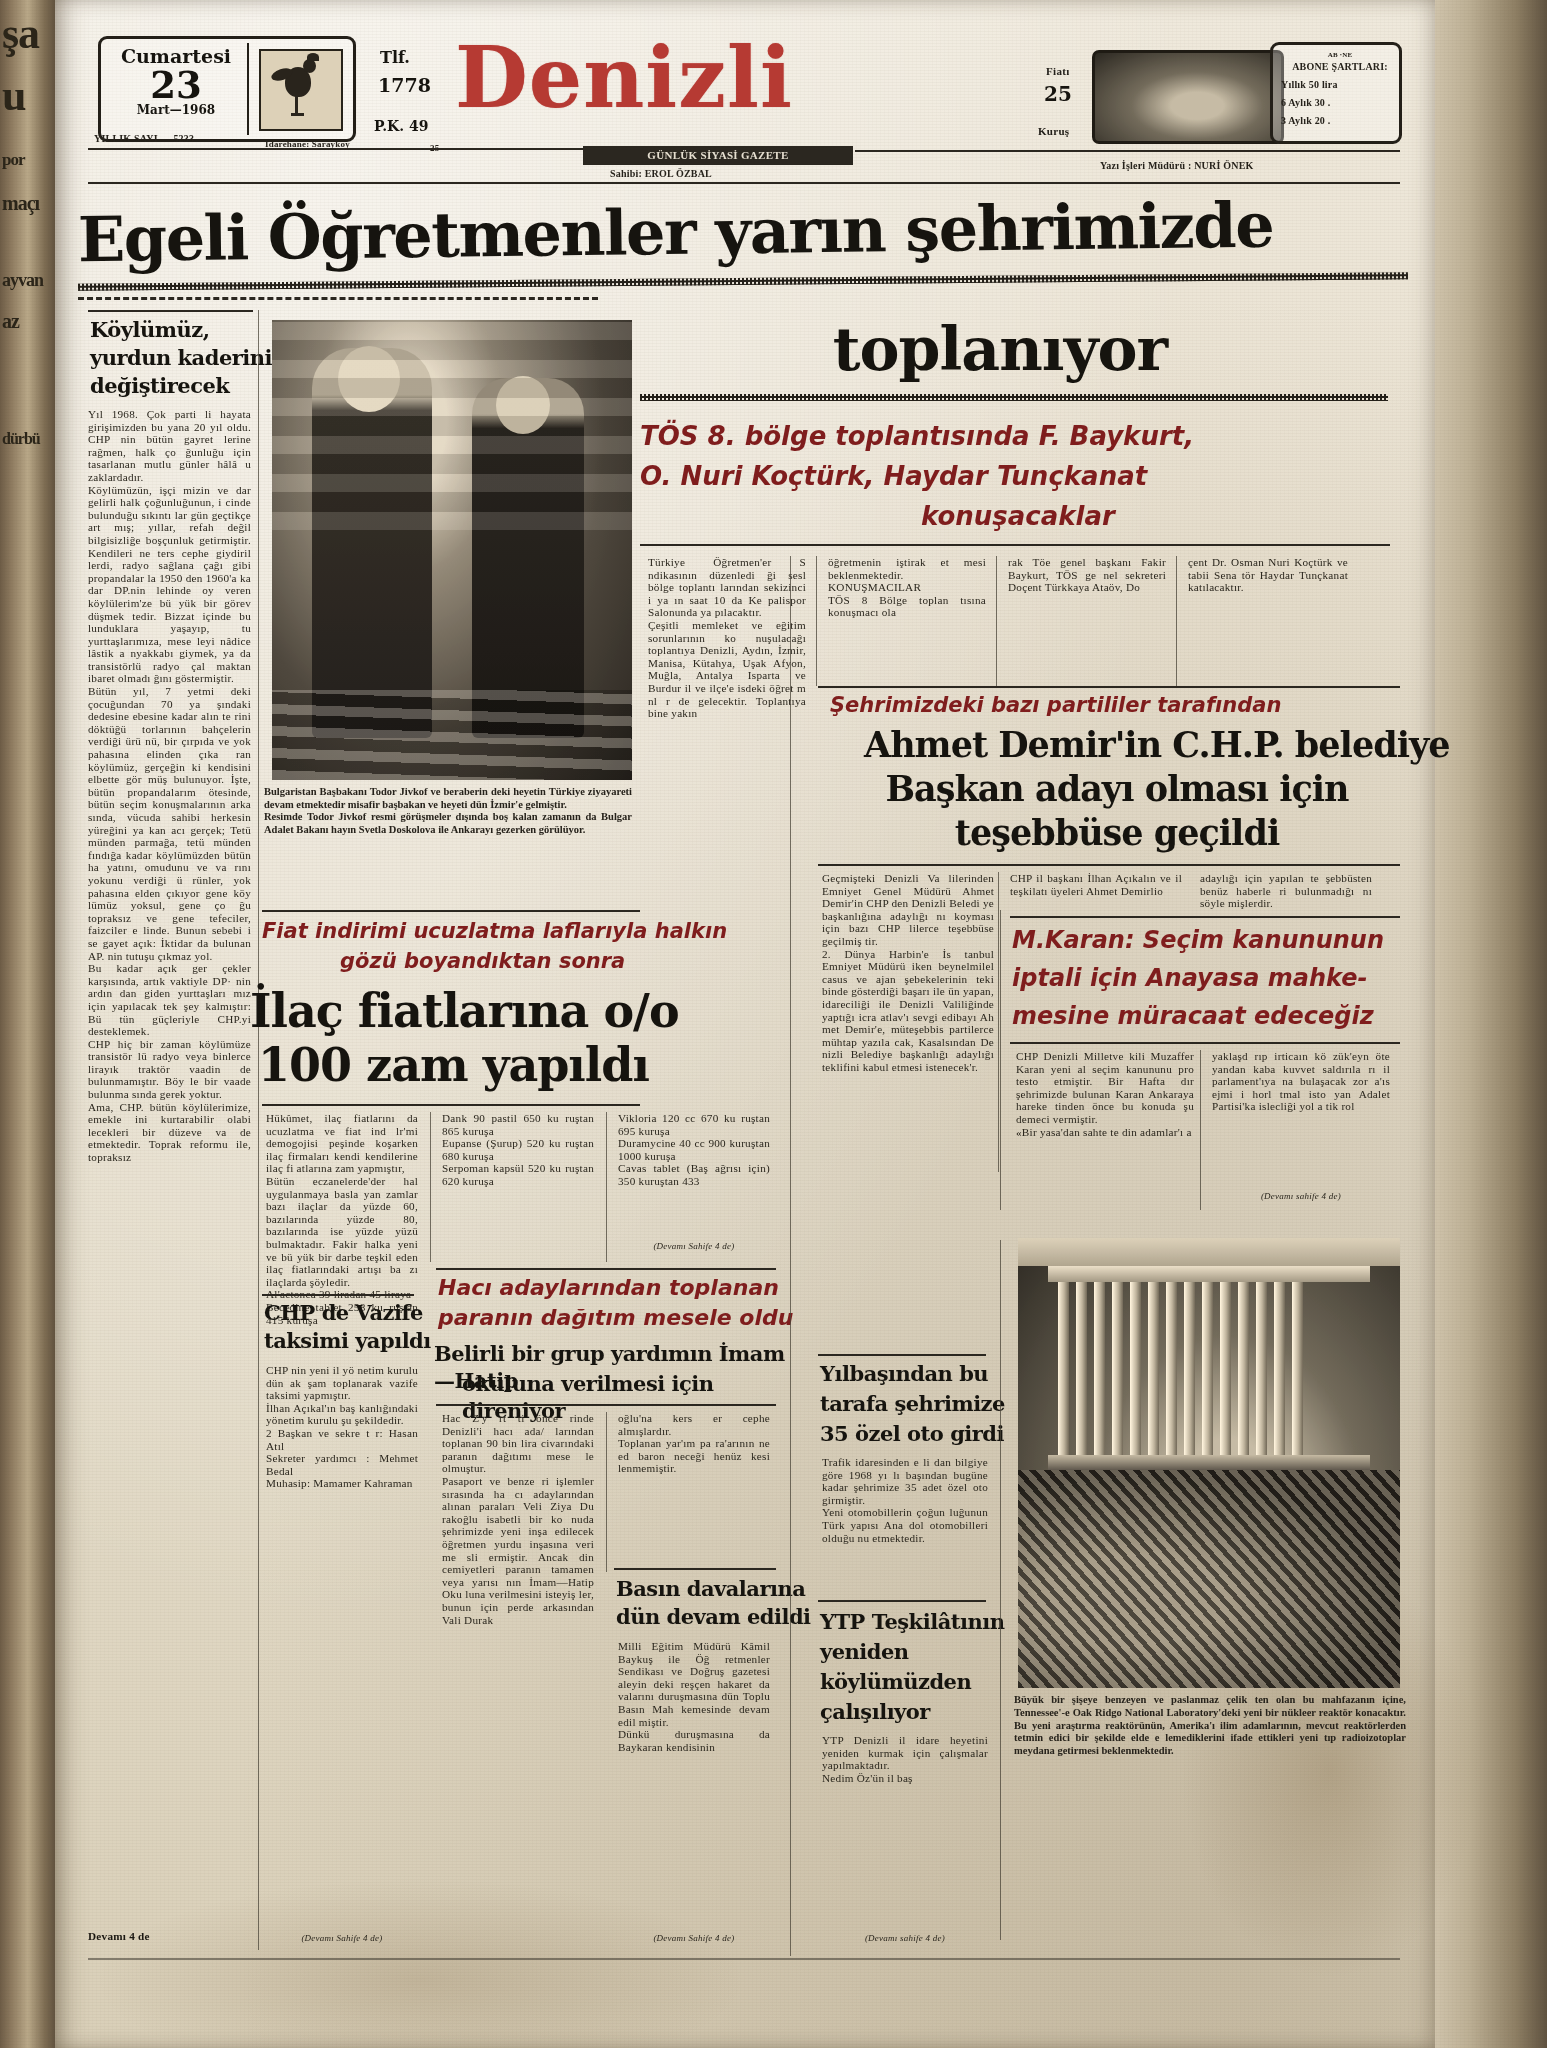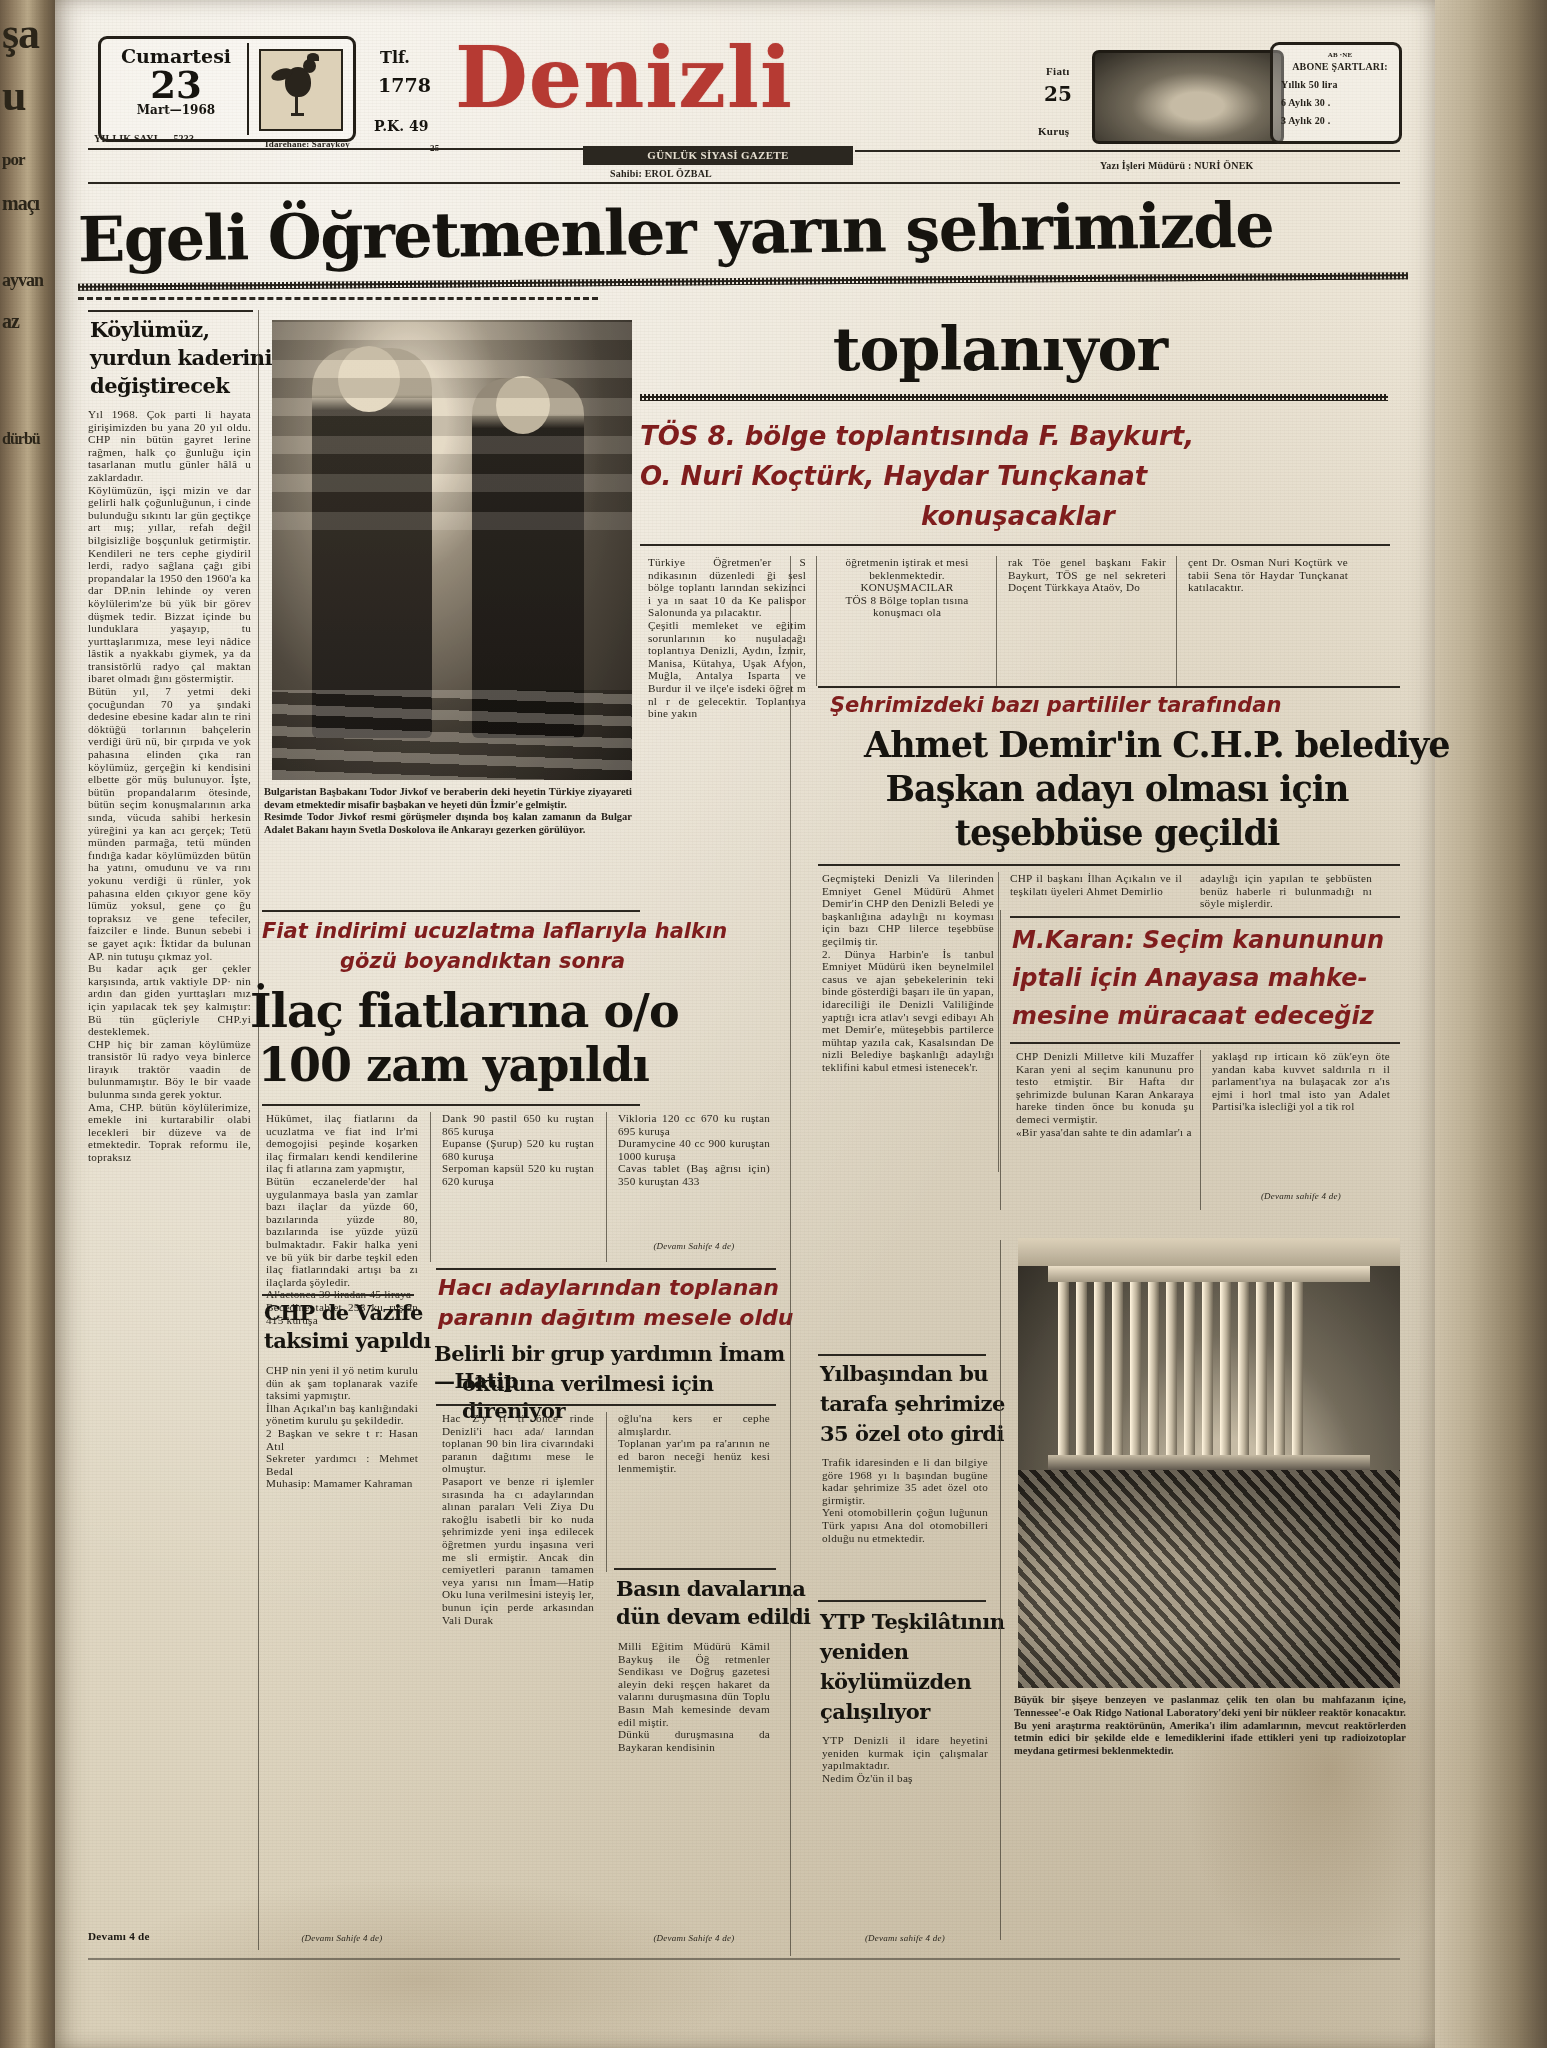--- a/index.html
+++ b/index.html
@@ -156,21 +156,21 @@
               letter-spacing:-1px;text-align:center;">toplanıyor</div>
   <div class="checker" style="left:640px;top:394px;width:748px;"></div>
 
   <div class="head-ital" style="position:absolute;left:640px;top:420px;width:760px;font-size:26px;line-height:33px;">TÖS 8. bölge toplantısında F. Baykurt,</div>
   <div class="head-ital" style="position:absolute;left:640px;top:460px;width:770px;font-size:26px;line-height:33px;">O. Nuri Koçtürk, Haydar Tunçkanat</div>
   <div class="head-ital ctr" style="position:absolute;left:640px;top:500px;width:740px;font-size:26px;line-height:33px;">konuşacaklar</div>
   <div class="rule" style="left:640px;top:544px;width:750px;height:2px;"></div>
 
   <div class="col body-txt" style="left:648px;top:556px;width:158px;white-space:pre-line;">Türkiye Öğretmen'er S ndikasının düzenledi ği sesl bölge toplantı larından sekizinci i ya ın saat 10 da Ke palispor Salonunda ya pılacaktır.
 Çeşitli memleket ve eğitim sorunlarının ko nuşulacağı toplantıya Denizli, Aydın, İzmir, Manisa, Kütahya, Uşak Afyon, Muğla, Antalya Isparta ve Burdur  il ve ilçe'e isdeki öğret m nl r de gelecektir. Toplantıya bine yakın</div>
-  <div class="col body-txt" style="left:828px;top:556px;width:158px;white-space:pre-line;text-align:center;">öğretmenin iştirak et mesi beklenmektedir.
+  <div class="col body-txt" style="left:828px;top:556px;width:158px;white-space:pre-line;">öğretmenin iştirak et mesi beklenmektedir.
 KONUŞMACILAR
 TÖS 8 Bölge toplan tısına konuşmacı ola</div>
   <div class="col body-txt" style="left:1008px;top:556px;width:158px;white-space:pre-line;">rak Töe genel başkanı Fakir Baykurt, TÖS ge nel sekreteri  Doçent Türkkaya Ataöv, Do</div>
   <div class="col body-txt" style="left:1188px;top:556px;width:160px;white-space:pre-line;">çent Dr. Osman Nuri Koçtürk ve tabii Sena tör Haydar Tunçkanat katılacaktır.</div>
   <div class="vrule" style="left:816px;top:556px;height:130px;"></div>
   <div class="vrule" style="left:996px;top:556px;height:130px;"></div>
   <div class="vrule" style="left:1176px;top:556px;height:130px;"></div>
 
   <div class="rule" style="left:88px;top:310px;width:165px;height:2px;"></div>
   <div class="head-slab" style="position:absolute;left:90px;top:316px;font-size:21px;line-height:27px;letter-spacing:-.5px;">Köylümüz,</div>

